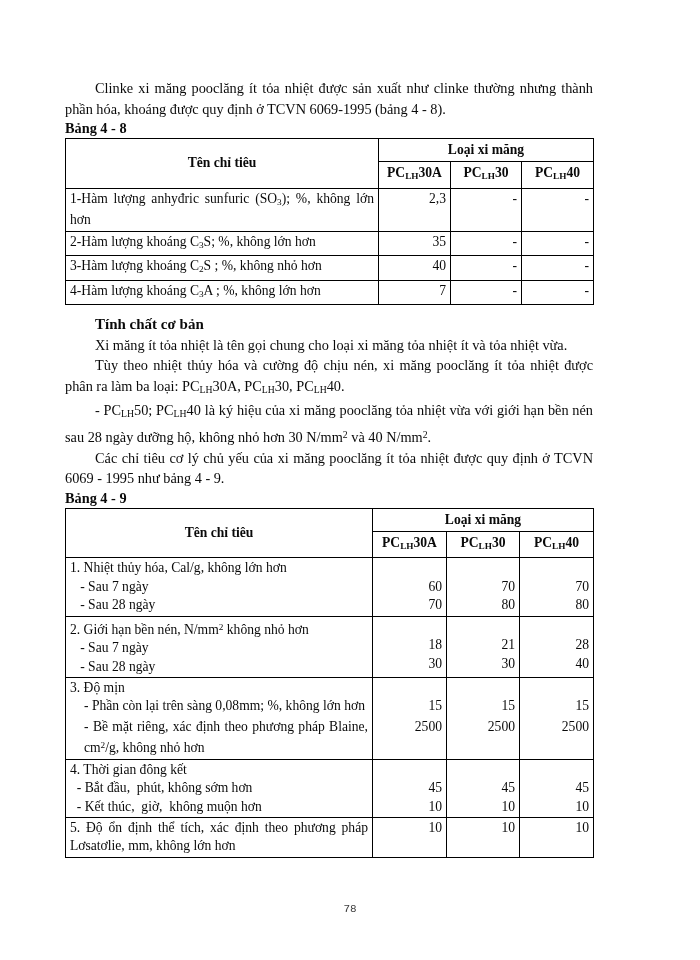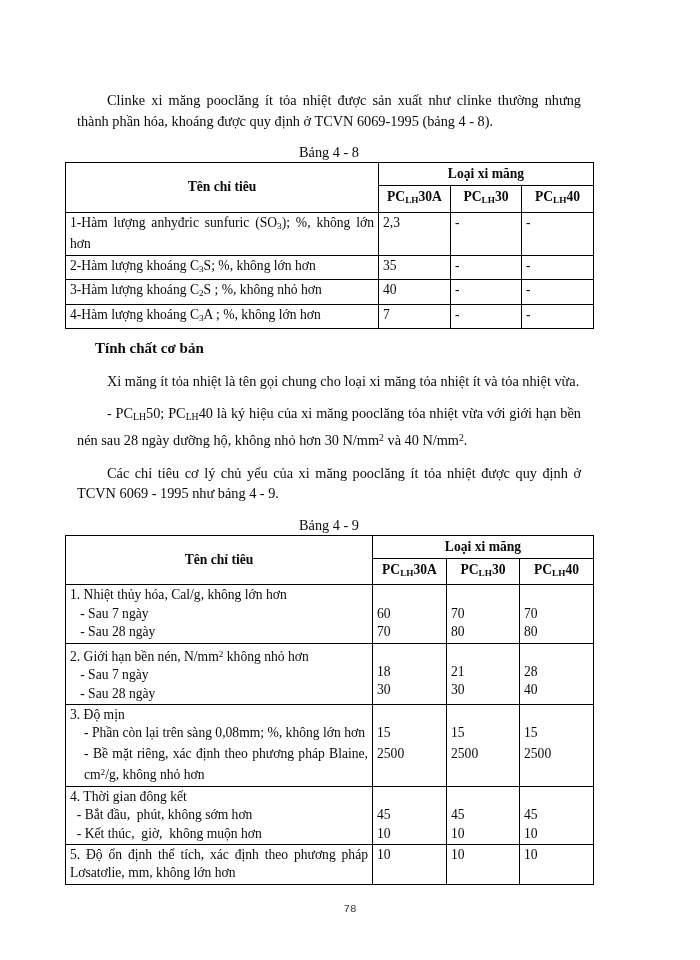--- a/index.html
+++ b/index.html
@@ -17,42 +17,42 @@
     overflow: hidden;
   }
   .content {
     position: absolute;
     left: 65px;
     top: 78px;
     width: 528px;
   }
 
   p.para {
-    margin: 12px;
+    margin: 0;
     font-size: 14.3px;
     line-height: 20.5px;
     text-align: justify;
     text-justify: inter-word;
   }
   p.para.indent { text-indent: 30px; }
   p.bold-head {
     margin: 0;
     font-size: 15px;
     line-height: 20.5px;
     font-weight: bold;
     text-indent: 30px;
   }
   .spacer-sm { height: 9px; }
 
   .caption {
     margin: 0;
     font-size: 14.3px;
     line-height: 19px;
-    font-weight: normal;
-    text-align: center;
+    font-weight: bold;
+    text-align: left;
   }
 
   table.doc-table {
     border-collapse: collapse;
     width: 528px;
     table-layout: fixed;
     margin: 0;
   }
   table.doc-table td,
   table.doc-table th {
@@ -69,21 +69,21 @@
     font-weight: bold;
     vertical-align: middle;
     padding: 2px 4px;
   }
   th.sub-head {
     font-weight: normal;
     font-size: 13.4px;
     padding: 1px 2px;
   }
   td.num {
-    text-align: left;
+    text-align: right;
     vertical-align: middle;
     font-size: 13.6px;
   }
   td.label {
     text-align: left;
   }
   td.label.just {
     text-align: justify;
     text-justify: inter-word;
   }
@@ -167,20 +167,23 @@
         </tr>
       </tbody>
     </table>
 
     <div class="spacer-sm"></div>
 
     <p class="bold-head">Tính chất cơ bản</p>
 
     <p class="para indent">Xi măng ít tỏa nhiệt là tên gọi chung cho loại xi măng tỏa nhiệt ít và tỏa nhiệt vừa.</p>
 
+    <p class="para indent">
+      <span>Tùy theo nhiệt thủy hóa và cường độ chịu nén, xi măng pooclăng ít tỏa nhiệt được phân ra làm ba loại: PC</span><sub>LH</sub><span>30A, PC</span><sub>LH</sub><span>30, PC</span><sub>LH</sub><span>40.</span>
+    </p>
 
 
     <p class="para indent">
       <span>- PC</span><sub>LH</sub><span>50; PC</span><sub>LH</sub><span>40 là ký hiệu của xi măng pooclăng tỏa nhiệt vừa với giới hạn bền nén sau 28 ngày dưỡng hộ, không nhỏ hơn 30 N/mm</span><sup>2</sup><span> và 40 N/mm</span><sup>2</sup><span>.</span>
     </p>
 
     <p class="para indent">Các chỉ tiêu cơ lý chủ yếu của xi măng pooclăng ít tỏa nhiệt được quy định ở TCVN 6069 - 1995 như bảng 4 - 9.</p>
 
     <p class="caption">Bảng 4 - 9</p>
 

